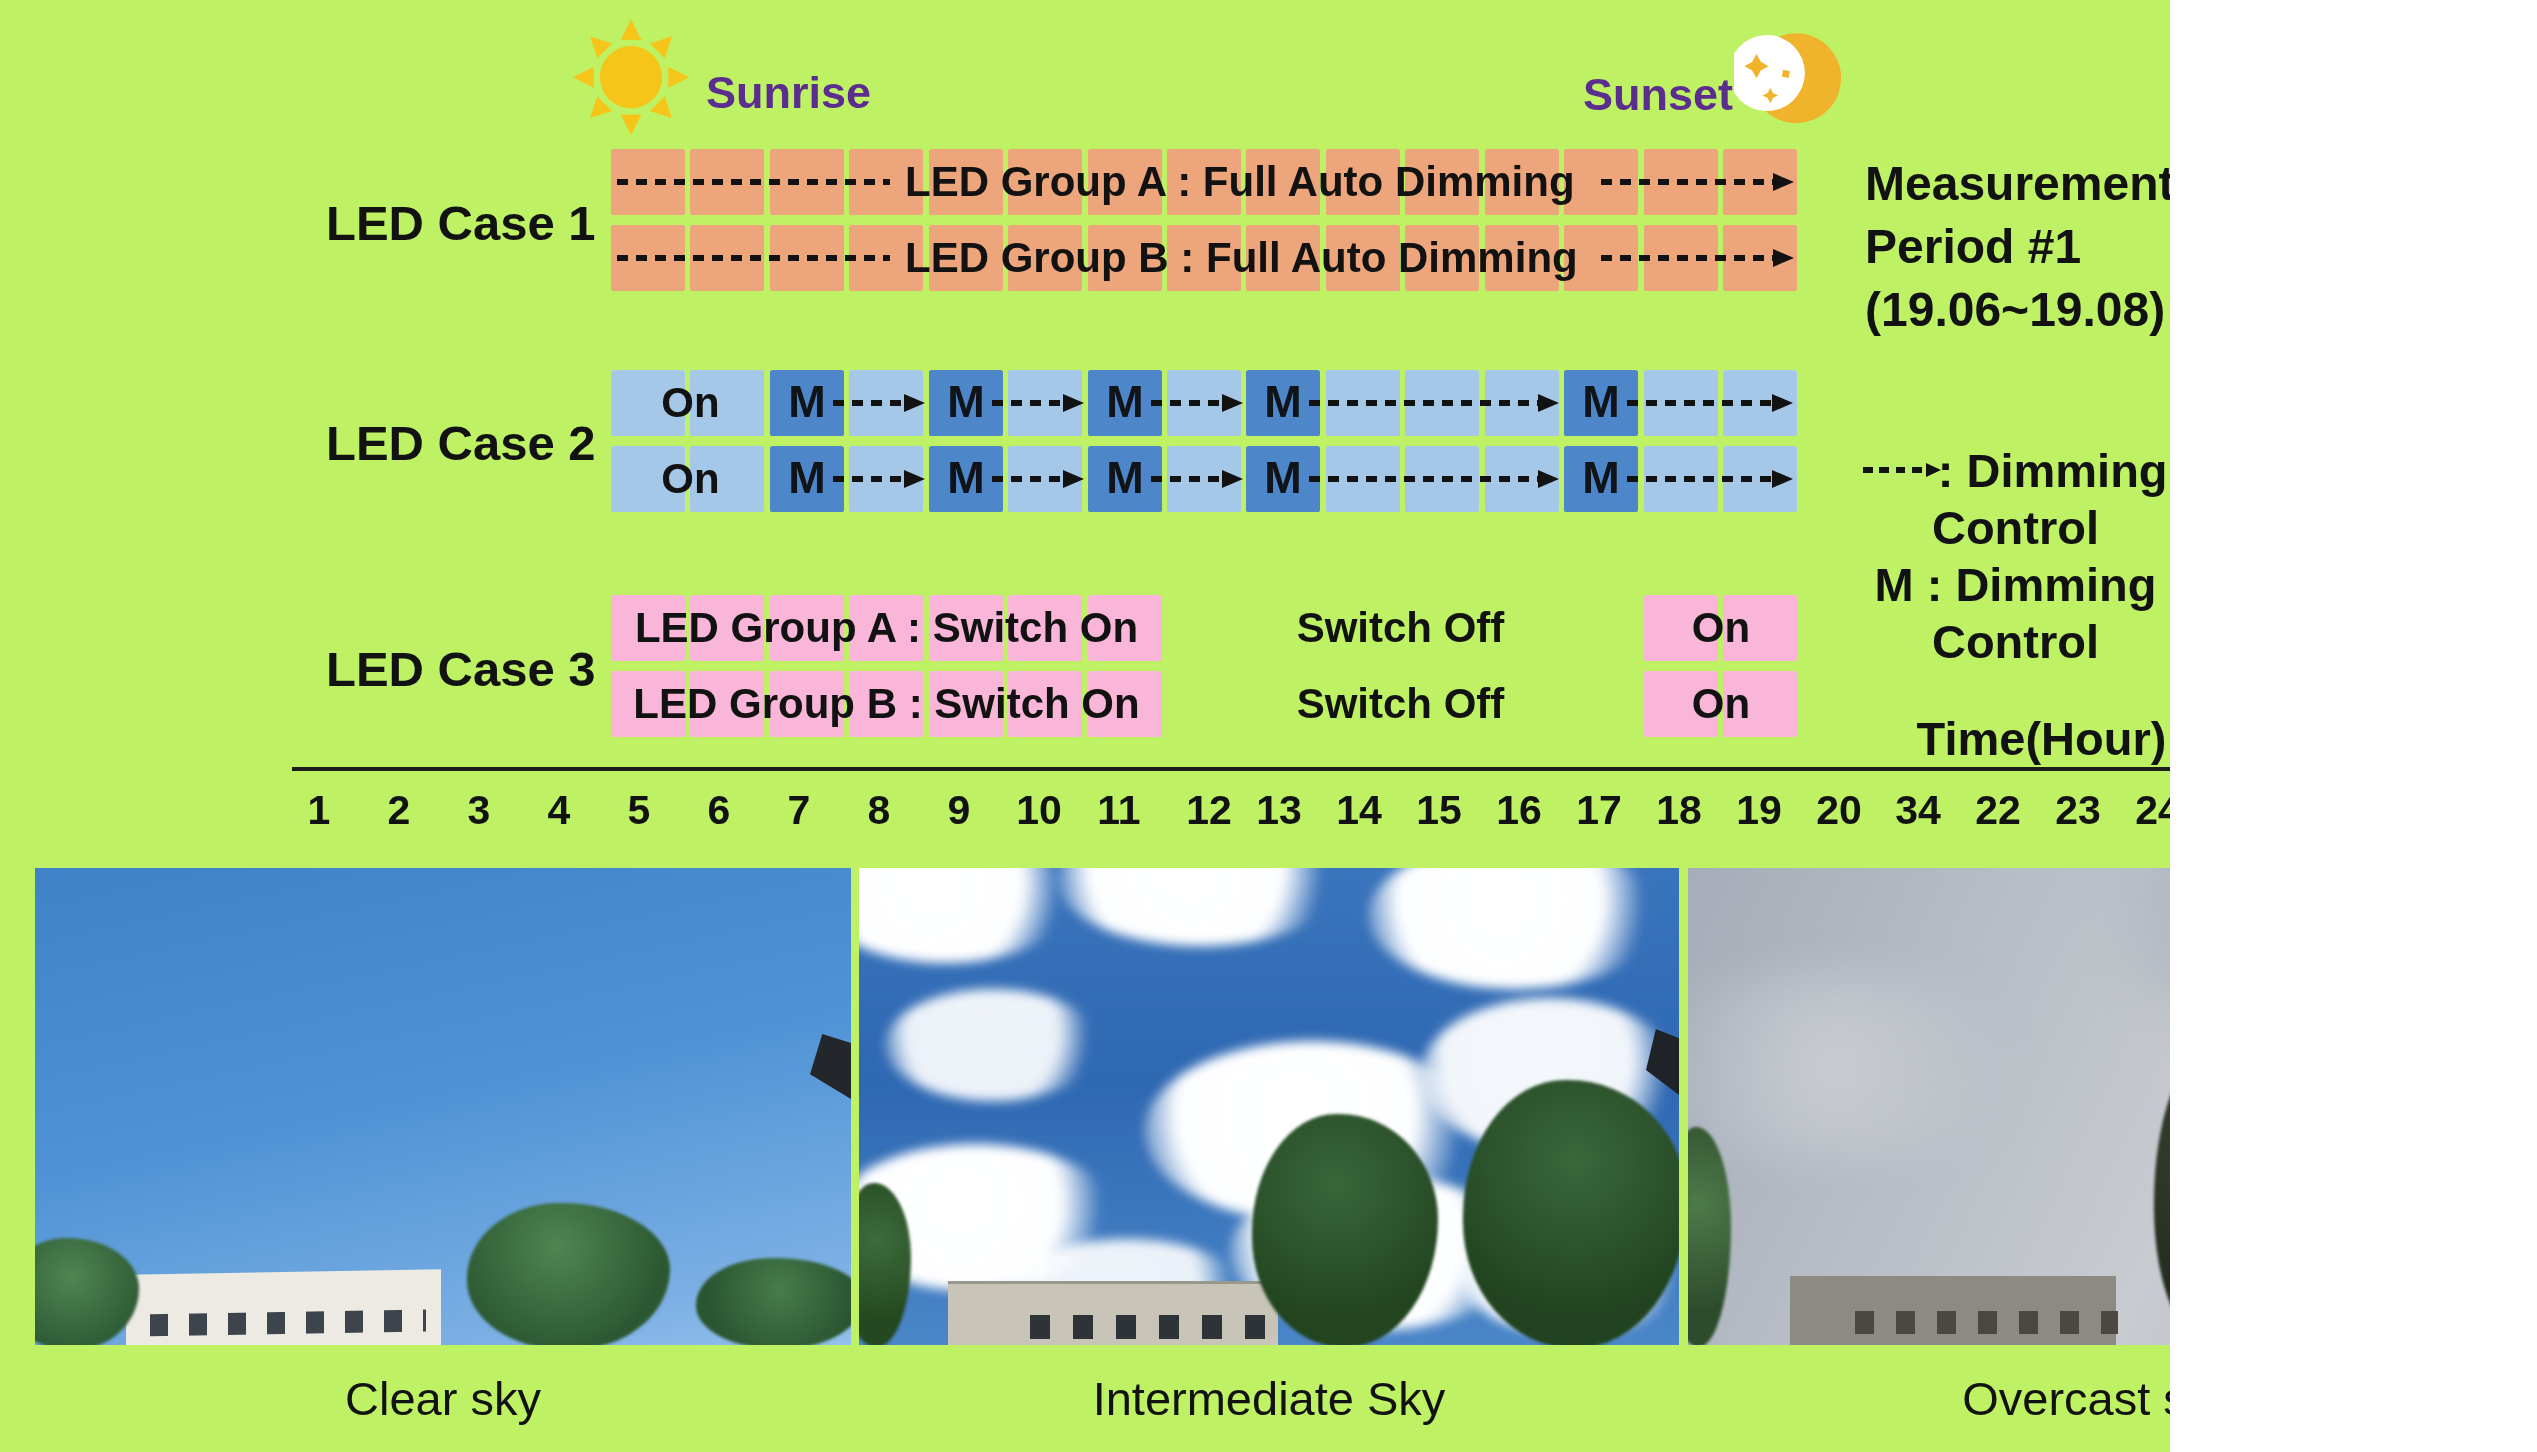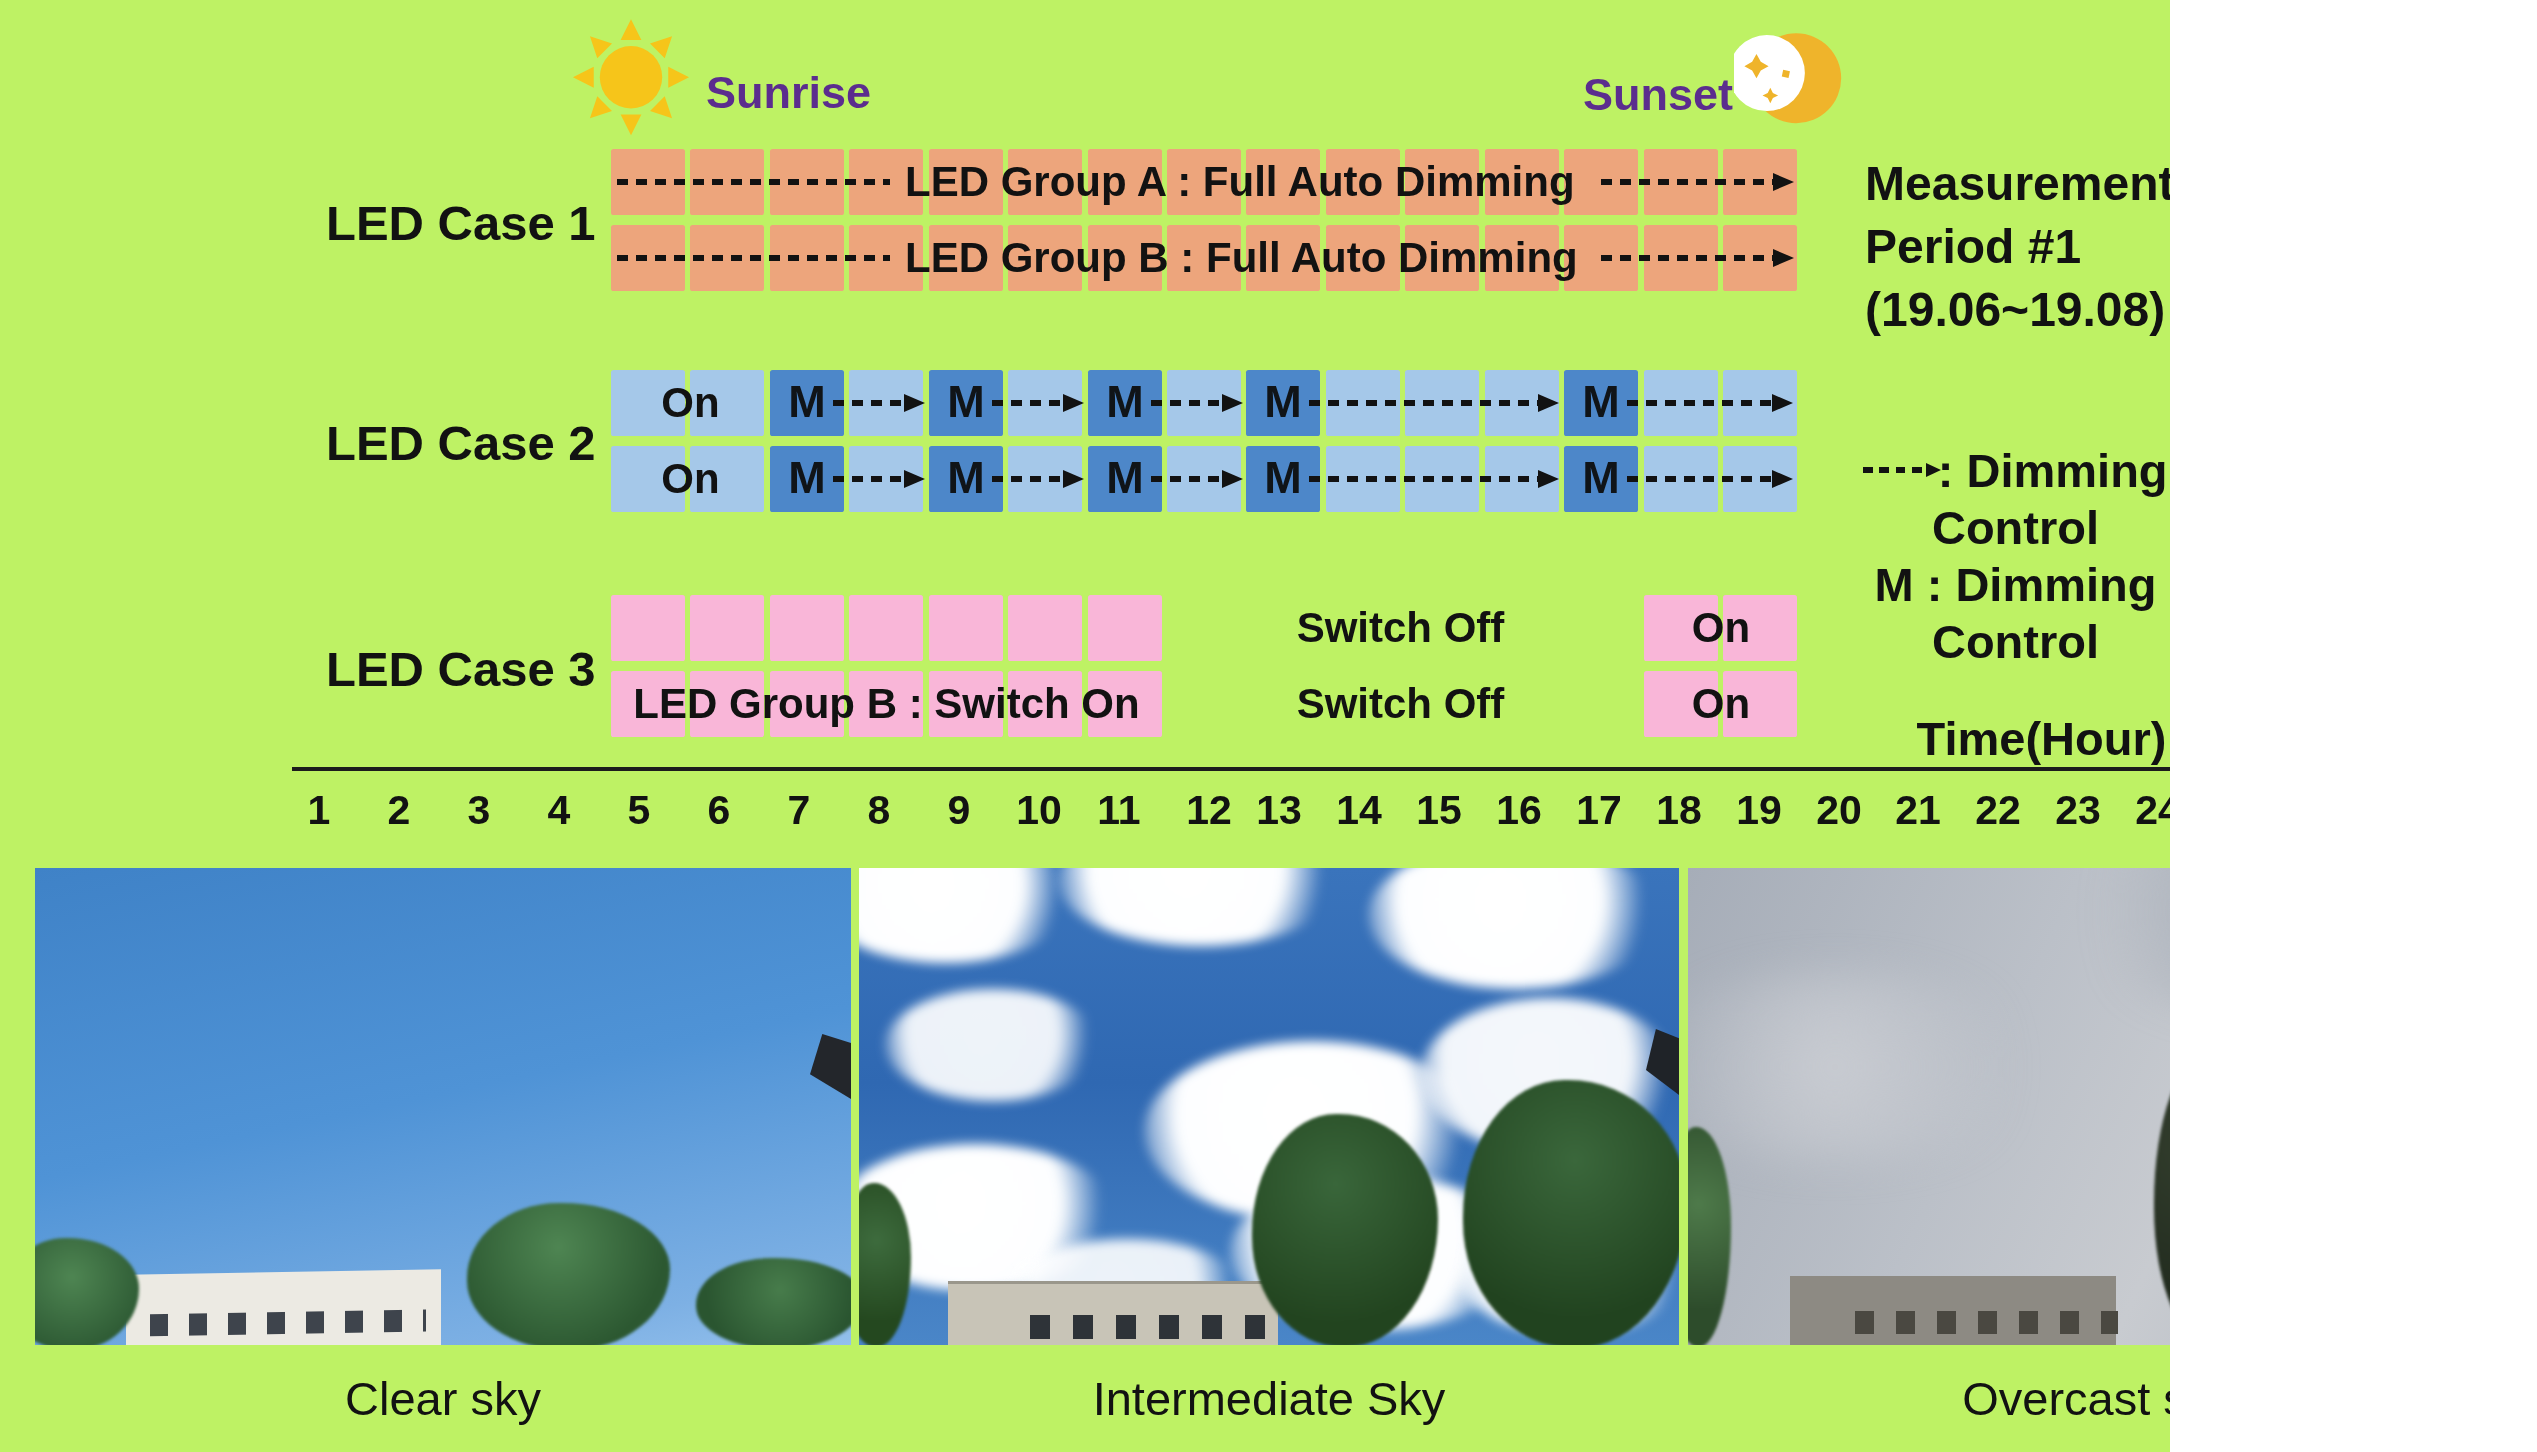--- a/index.html
+++ b/index.html
@@ -192,20 +192,21 @@
   <div class="row" style="top:595px;">
       <div class="cell c-pink" style="left: 1112px;"></div>
       <div class="cell c-pink" style="left: 1033px;"></div>
       <div class="cell c-pink" style="left: 477px;"></div>
       <div class="cell c-pink" style="left: 397px;"></div>
       <div class="cell c-pink" style="left: 318px;"></div>
       <div class="cell c-pink" style="left: 238px;"></div>
       <div class="cell c-pink" style="left: 159px;"></div>
       <div class="cell c-pink" style="left: 79px;"></div>
       <div class="cell c-pink" style="left: 0px;"></div>
+    <div class="rowtext" style="left:0;width:551px;">LED Group A : Switch On</div>
     <div class="rowtext" style="left:660px;width:259px;">Switch Off</div>
     <div class="rowtext" style="left:1033px;width:154px;">On</div>
   </div>
   <div class="row" style="top:671px;">
       <div class="cell c-pink" style="left: 1112px;"></div>
       <div class="cell c-pink" style="left: 1033px;"></div>
       <div class="cell c-pink" style="left: 477px;"></div>
       <div class="cell c-pink" style="left: 397px;"></div>
       <div class="cell c-pink" style="left: 318px;"></div>
       <div class="cell c-pink" style="left: 238px;"></div>
@@ -247,21 +248,21 @@
       <span class="hour" style="left: 1119px;">11</span>
       <span class="hour" style="left: 1209px;">12</span>
       <span class="hour" style="left: 1279px;">13</span>
       <span class="hour" style="left: 1359px;">14</span>
       <span class="hour" style="left: 1439px;">15</span>
       <span class="hour" style="left: 1519px;">16</span>
       <span class="hour" style="left: 1599px;">17</span>
       <span class="hour" style="left: 1679px;">18</span>
       <span class="hour" style="left: 1759px;">19</span>
       <span class="hour" style="left: 1839px;">20</span>
-      <span class="hour" style="left: 1918px;">21</span>
+      <span class="hour" style="left: 1918px;">34</span>
       <span class="hour" style="left: 1998px;">22</span>
       <span class="hour" style="left: 2078px;">23</span>
       <span class="hour" style="left: 2158px;">24</span>
     </div>
 
   <div class="photo" style="left:35px;width:816px;">
     <div class="sky" style="background:linear-gradient(168deg,#3f82c7 0%,#4f93d6 48%,#7db0e4 88%,#93c0ec 100%);"></div>
     <div class="building" style="left:91px;top:404px;width:315px;height:78px;background:#ECEAE3;transform:skewY(-1deg);">
       <div class="windows" style="left:24px;top:40px;width:276px;height:22.4px;background:repeating-linear-gradient(90deg,#3E444C 0 18px,transparent 18px 39px);"></div>
     </div>

